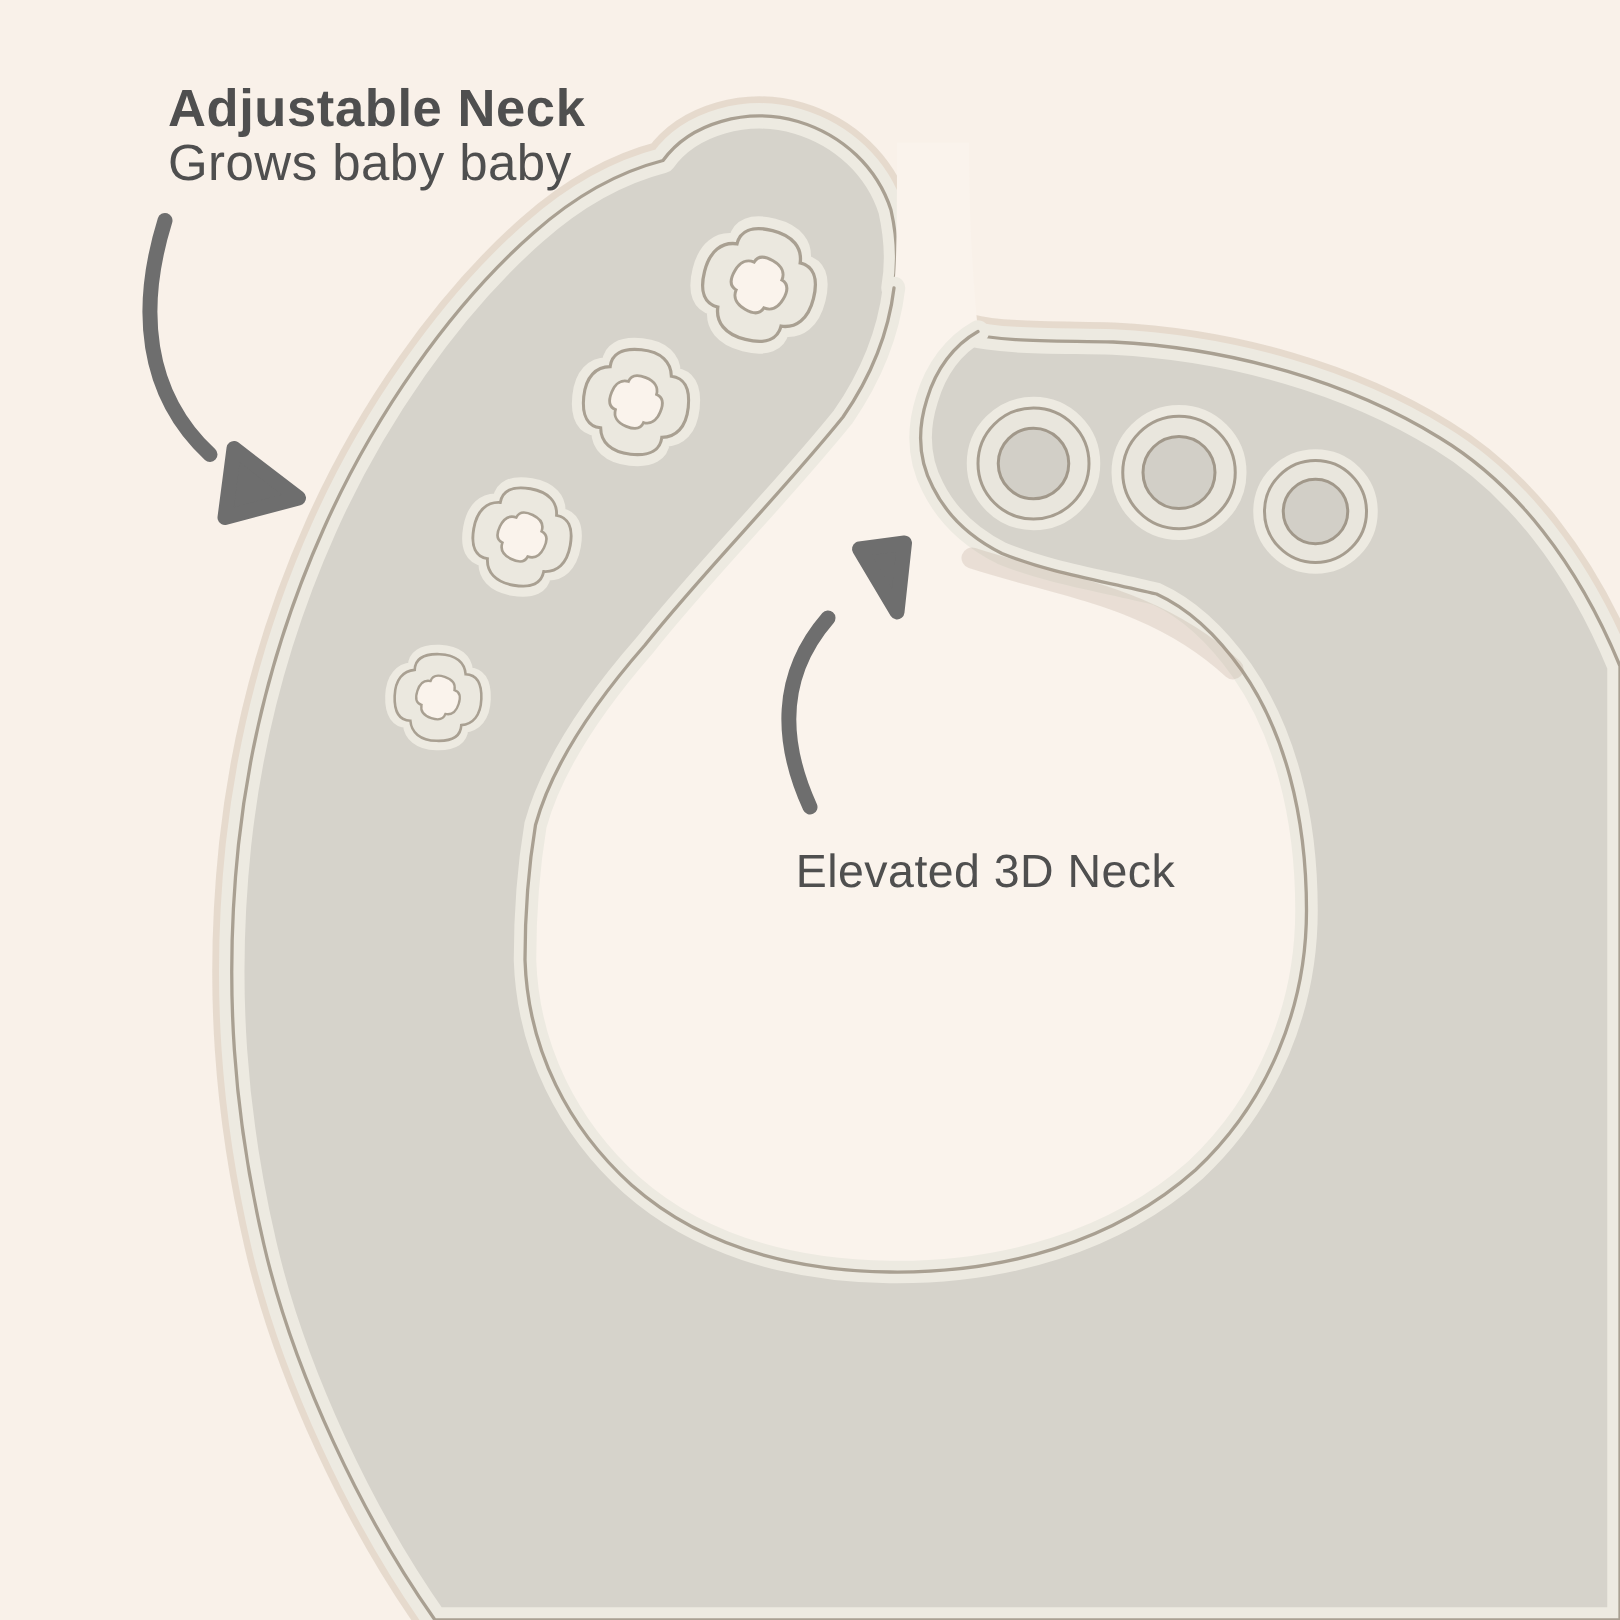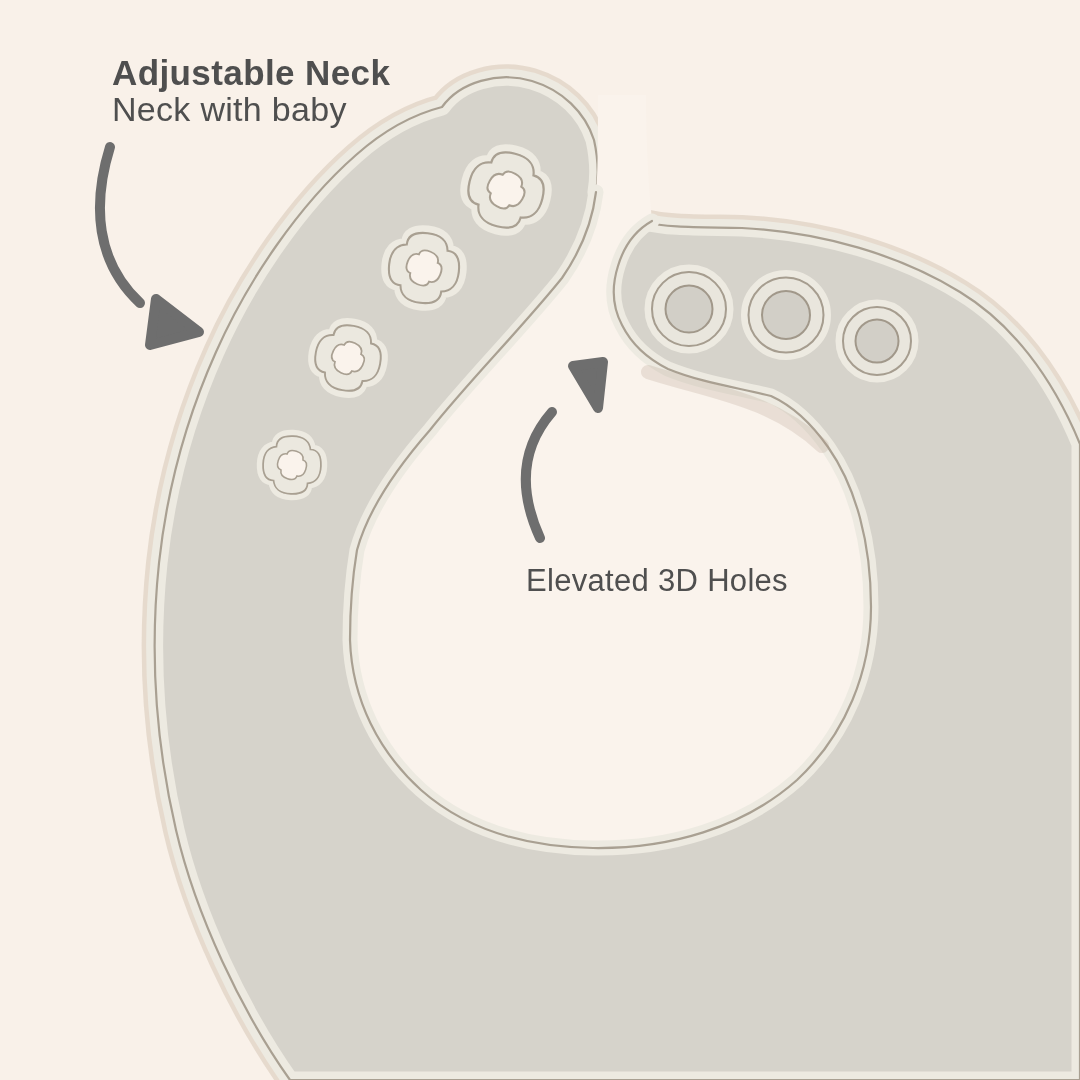--- a/index.html
+++ b/index.html
@@ -114,20 +114,20 @@
       <path d="M 156,299 L 199,332 L 150,345 Z" fill="#6e6e6e"></path>
     </g>
     <g fill="none" stroke="#6e6e6e" stroke-width="10" stroke-linecap="round" stroke-linejoin="round">
       <path d="M 540,538 C 520,494 519,450 552,412"></path>
       <path d="M 573,366 L 603,362 L 598,408 Z" fill="#6e6e6e"></path>
     </g>
   </svg>
 
   <div class="annotation anno-left">
     <div class="title">Adjustable Neck</div>
-    <div class="subtitle">Neck with baby</div>
+    <div class="subtitle">Grows baby baby</div>
   </div>
 
   <div class="annotation anno-right">
-    <div class="line">Elevated 3D Holes</div>
+    <div class="line">Elevated 3D Neck</div>
   </div>
 
 </div>
 
 </body></html>

